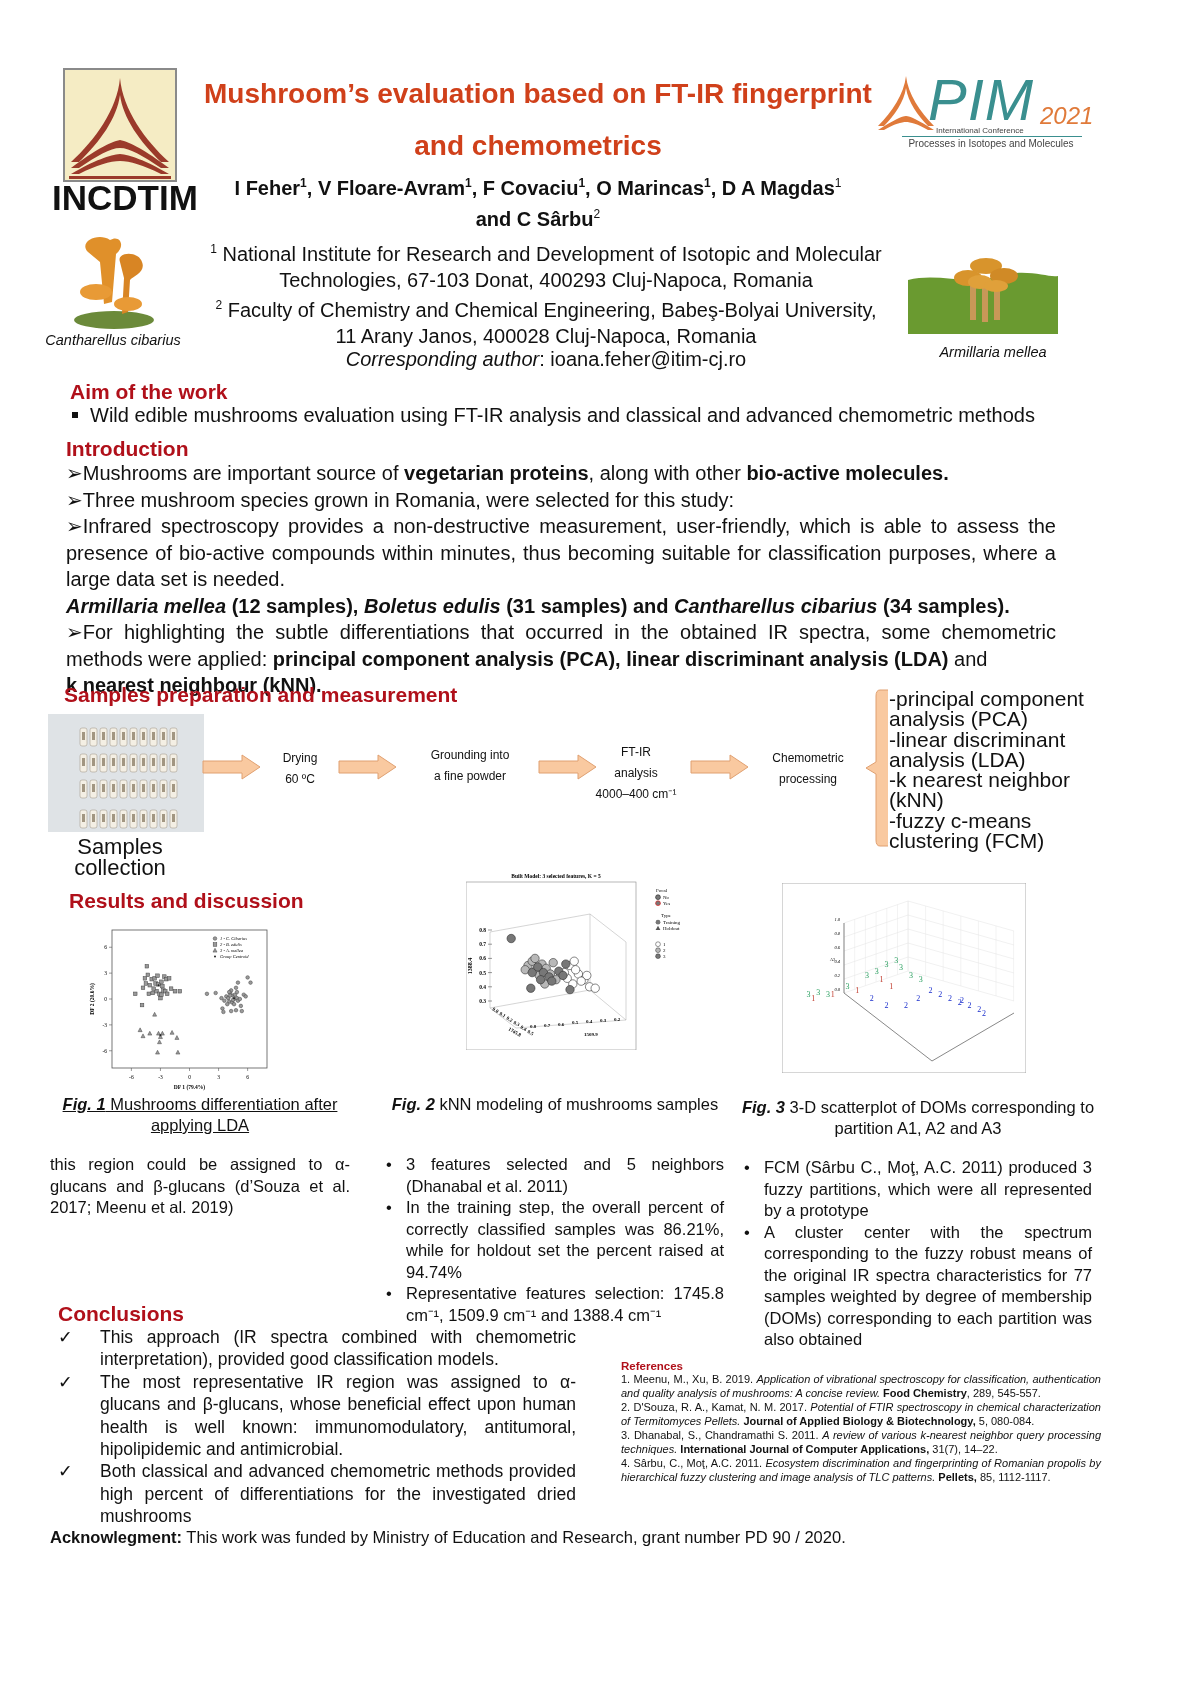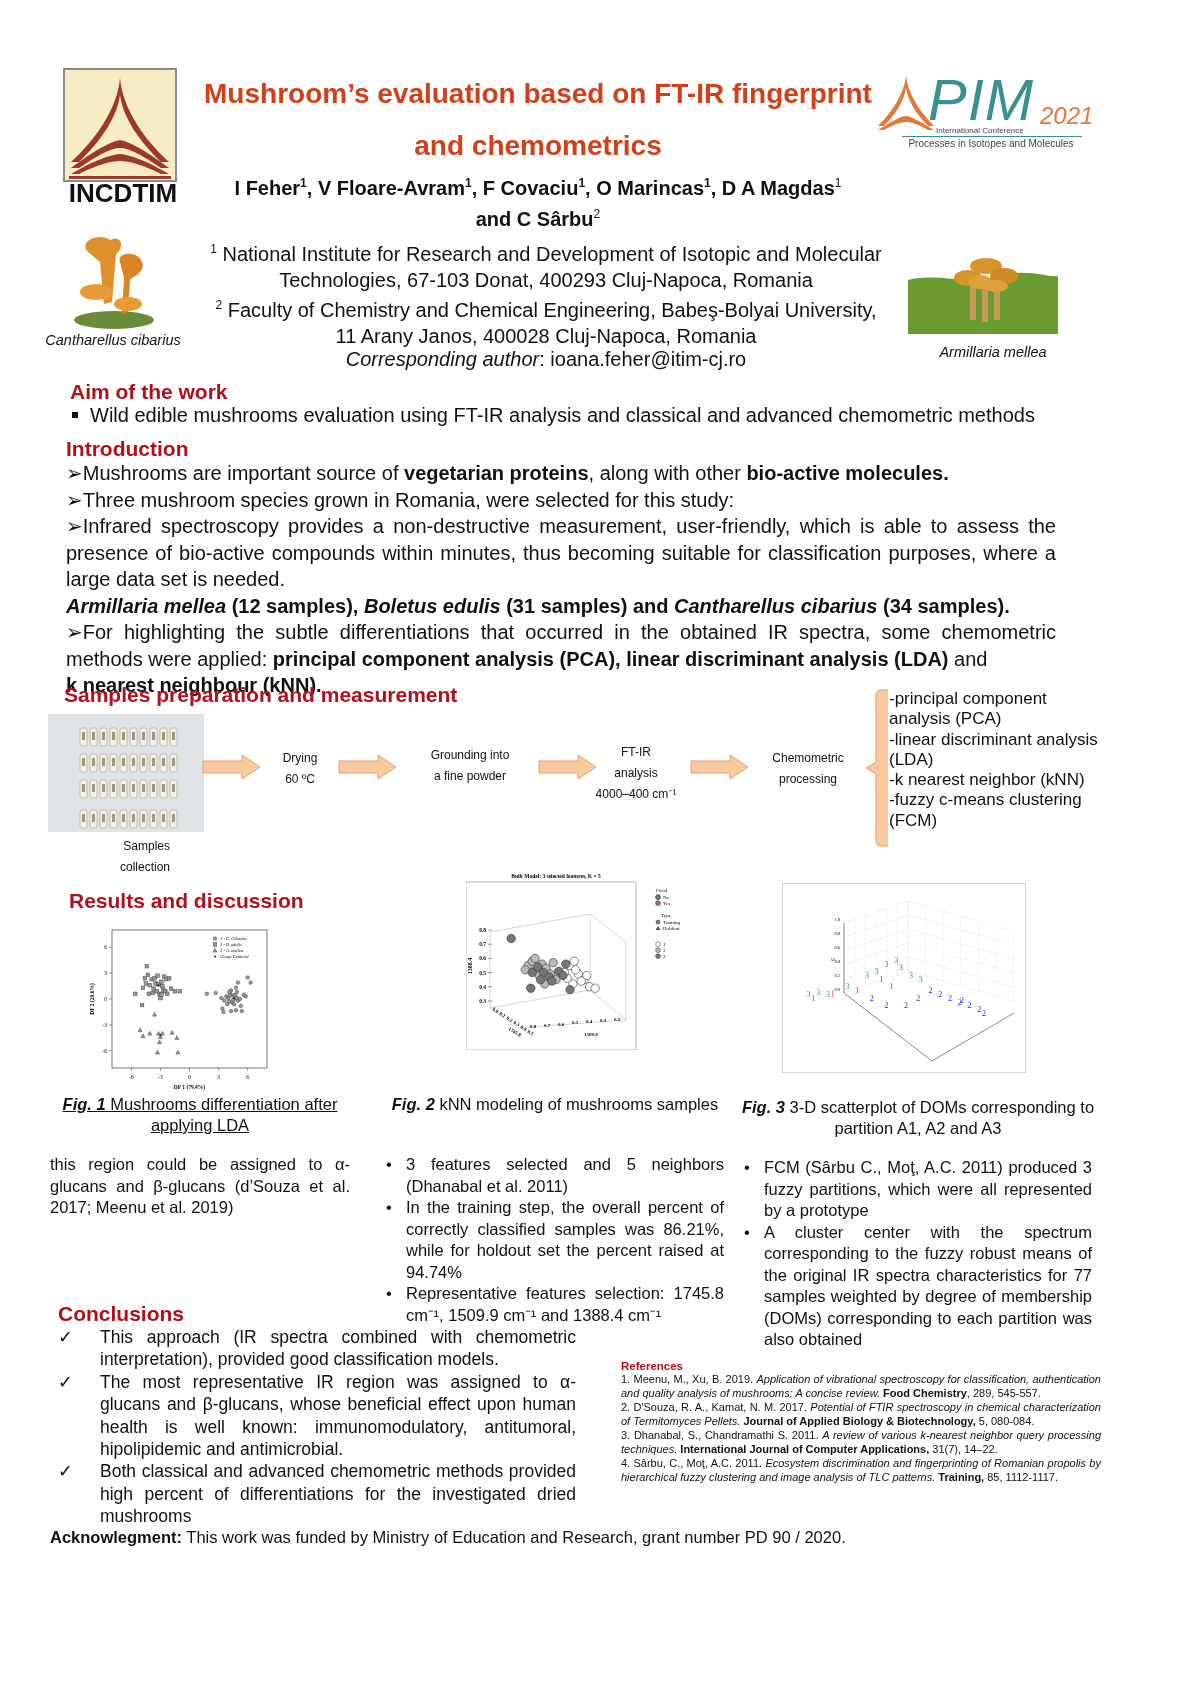--- a/index.html
+++ b/index.html
@@ -26,21 +26,21 @@
 <body>
 
 <div class="abs" style="left:63px;top:68px;width:110px;height:110px;background:#f5ecc4;border:2px solid #8a8a8a;">
   <svg width="110" height="110" viewBox="0 0 110 110">
     <path d="M55 8 C52 40 30 70 6 92 L14 92 C35 72 52 48 55 25 C58 48 75 72 96 92 L104 92 C80 70 58 40 55 8Z" fill="#9b3a2a"></path>
     <path d="M6 98 C30 80 45 72 55 70 C65 72 80 80 104 98 L96 98 C78 86 65 78 55 78 C45 78 32 86 14 98Z" fill="#9b3a2a"></path>
     <path d="M6 104 C30 90 45 85 55 84 C65 85 80 90 104 104 L96 104 C78 95 65 91 55 91 C45 91 32 95 14 104Z" fill="#9b3a2a"></path>
     <rect x="4" y="106" width="102" height="3" fill="#9b3a2a"></rect>
   </svg>
 </div>
-<div class="abs" style="left:52px;top:178px;width:142px;text-align:center;font-weight:bold;font-size:26px;">INCDTIM</div>
+<div class="abs" style="left:52px;top:178px;width:142px;font-weight:bold;font-size:35px;">INCDTIM</div>
 
 <div class="abs" style="left:68px;top:232px;width:92px;height:98px;">
   <svg width="92" height="98" viewBox="0 0 92 98">
     <ellipse cx="46" cy="88" rx="40" ry="9" fill="#6b8a3a"></ellipse>
     <path d="M20 20 C10 10 30 0 42 8 C52 2 58 14 48 22 L44 70 L36 72 L32 30Z" fill="#e0902a"></path>
     <path d="M52 30 C48 20 70 18 74 30 C78 40 66 44 62 48 L60 80 L54 82 L56 46Z" fill="#d88524"></path>
     <ellipse cx="28" cy="60" rx="16" ry="8" fill="#e89a36"></ellipse>
     <ellipse cx="60" cy="72" rx="14" ry="7" fill="#e89a36"></ellipse>
   </svg>
 </div>
@@ -191,21 +191,21 @@
       <rect x="92" y="96" width="7" height="18" rx="2" fill="#f4efe4" stroke="#a8a090" stroke-width="0.6"></rect>
       <rect x="94" y="100" width="3" height="8" fill="#6b5a40" opacity="0.6"></rect>
       <rect x="102" y="96" width="7" height="18" rx="2" fill="#f4efe4" stroke="#a8a090" stroke-width="0.6"></rect>
       <rect x="104" y="100" width="3" height="8" fill="#6b5a40" opacity="0.6"></rect>
       <rect x="112" y="96" width="7" height="18" rx="2" fill="#f4efe4" stroke="#a8a090" stroke-width="0.6"></rect>
       <rect x="114" y="100" width="3" height="8" fill="#6b5a40" opacity="0.6"></rect>
       <rect x="122" y="96" width="7" height="18" rx="2" fill="#f4efe4" stroke="#a8a090" stroke-width="0.6"></rect>
       <rect x="124" y="100" width="3" height="8" fill="#6b5a40" opacity="0.6"></rect>
     </svg>
 </div>
-<div class="abs" style="left:70px;top:836px;width:100px;text-align:right;font-size:12px;line-height:21px;">Samples collection</div>
+<div class="abs" style="left:70px;top:836px;width:100px;text-align:center;font-size:22px;line-height:21px;">Samples collection</div>
 
 <svg class="arrow" style="left:202px;top:754px;" width="60" height="26">
     <path d="M1 7 H40 V1 L58 13 L40 25 V19 H1Z" fill="#f9c9a0" stroke="#e0a070"></path>
   </svg>
 <div class="flowtxt" style="left:262px;top:748px;width:76px;white-space:pre-line;">Drying
 60 ºC</div>
 <svg class="arrow" style="left:338px;top:754px;" width="60" height="26">
     <path d="M1 7 H40 V1 L58 13 L40 25 V19 H1Z" fill="#f9c9a0" stroke="#e0a070"></path>
   </svg>
 <div class="flowtxt" style="left:404px;top:745px;width:132px;white-space:pre-line;">Grounding into
@@ -217,21 +217,21 @@
 analysis
 4000–400 cm⁻¹</div>
 <svg class="arrow" style="left:690px;top:754px;" width="60" height="26">
     <path d="M1 7 H40 V1 L58 13 L40 25 V19 H1Z" fill="#f9c9a0" stroke="#e0a070"></path>
   </svg>
 <div class="flowtxt" style="left:752px;top:748px;width:112px;white-space:pre-line;">Chemometric
 processing</div>
 <svg class="abs" style="left:862px;top:688px;" width="28" height="160">
   <path d="M26 2 H18 Q14 2 14 8 V74 L4 80 L14 86 V152 Q14 158 18 158 H26" fill="#f9c9a0" stroke="#e0a070"></path>
 </svg>
-<div class="abs" style="left:889px;top:689px;width:210px;font-size:17px;line-height:20.3px;">
+<div class="abs" style="left:889px;top:689px;width:210px;font-size:21px;line-height:20.3px;">
   <div>-principal component analysis (PCA)</div>
   <div>-linear discriminant analysis (LDA)</div>
   <div>-k nearest neighbor (kNN)</div>
   <div>-fuzzy c-means clustering (FCM)</div>
 </div>
 
 <div class="abs sec" style="left:69px;top:889px;">Results and discussion</div>
 
 <svg class="abs" id="fig1" style="left:86px;top:920px;" width="190" height="175">
     <rect x="26" y="10" width="155" height="138" fill="#fff" stroke="#555" stroke-width="0.8"></rect>
@@ -535,18 +535,18 @@
   <div style="position:relative;padding-left:42px;text-align:justify;"><span class="chk">✓</span><span>This approach (IR spectra combined with chemometric interpretation), provided good classification models.</span></div>
   <div style="position:relative;padding-left:42px;text-align:justify;"><span class="chk">✓</span><span>The most representative IR region was assigned to α-glucans and β-glucans, whose beneficial effect upon human health is well known: immunomodulatory, antitumoral, hipolipidemic and antimicrobial.</span></div>
   <div style="position:relative;padding-left:42px;text-align:justify;"><span class="chk">✓</span><span>Both classical and advanced chemometric methods provided high percent of differentiations for the investigated dried mushrooms</span></div>
 </div>
 
 <div class="abs" style="left:621px;top:1360px;width:480px;">
   <div style="font-weight:bold;font-size:11.5px;color:#b0101a;">References</div>
   <div class="ref"><span>1. Meenu, M., Xu, B. 2019. </span><i>Application of vibrational spectroscopy for classification, authentication and quality analysis of mushrooms: A concise review.</i><b> Food Chemistry</b><span>, 289, 545-557.</span></div>
   <div class="ref"><span>2. D'Souza, R. A., Kamat, N. M. 2017. </span><i>Potential of FTIR spectroscopy in chemical characterization of Termitomyces Pellets.</i><b> Journal of Applied Biology &amp; Biotechnology,</b><span> 5, 080-084.</span></div>
   <div class="ref"><span>3. Dhanabal, S., Chandramathi S. 2011. </span><i>A review of various k-nearest neighbor query processing techniques.</i><b> International Journal of Computer Applications,</b><span> 31(7), 14–22.</span></div>
-  <div class="ref"><span>4. Sârbu, C., Moţ, A.C. 2011. </span><i>Ecosystem discrimination and fingerprinting of Romanian propolis by hierarchical fuzzy clustering and image analysis of TLC patterns.</i><b> Training,</b><span> 85, 1112-1117.</span></div>
+  <div class="ref"><span>4. Sârbu, C., Moţ, A.C. 2011. </span><i>Ecosystem discrimination and fingerprinting of Romanian propolis by hierarchical fuzzy clustering and image analysis of TLC patterns.</i><b> Pellets,</b><span> 85, 1112-1117.</span></div>
 </div>
 
 <div class="abs" style="left:50px;top:1528px;font-size:16.5px;">
   <b>Acknowlegment:</b><span> This work was funded by Ministry of Education and Research, grant number PD 90 / 2020.</span>
 </div>
 
 </body></html>

